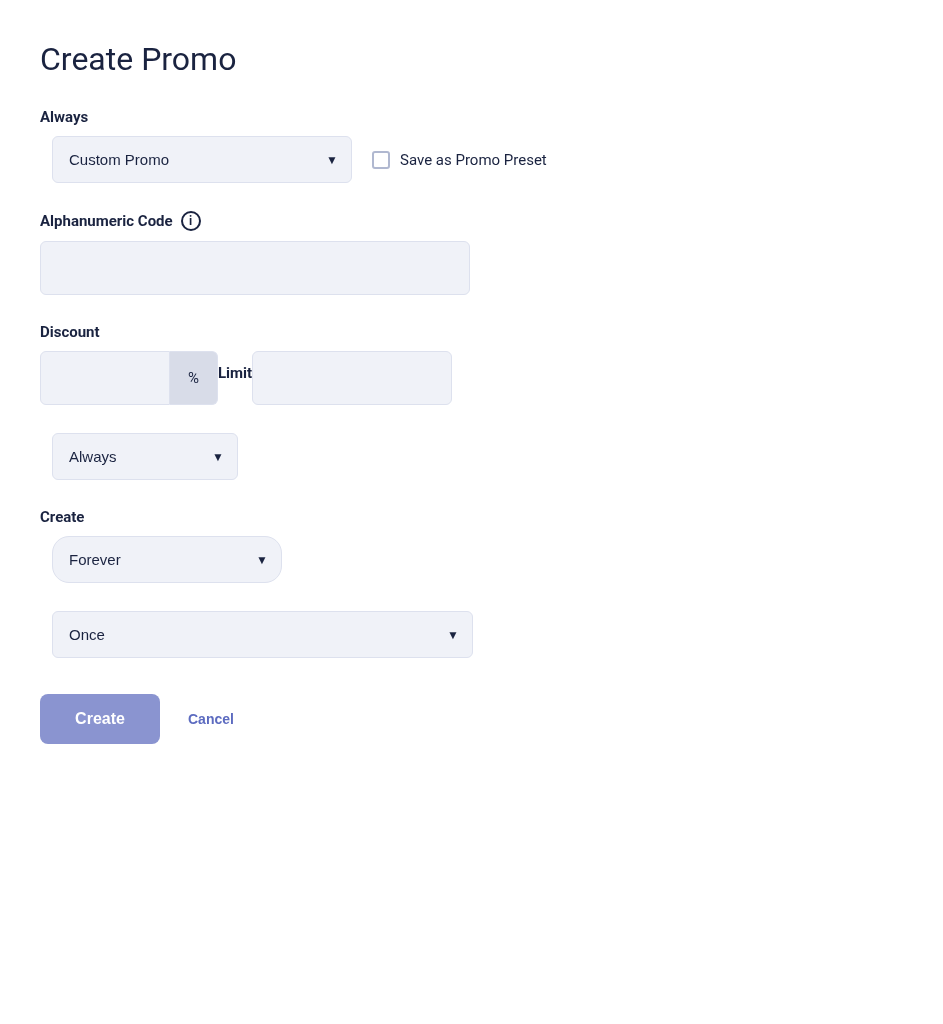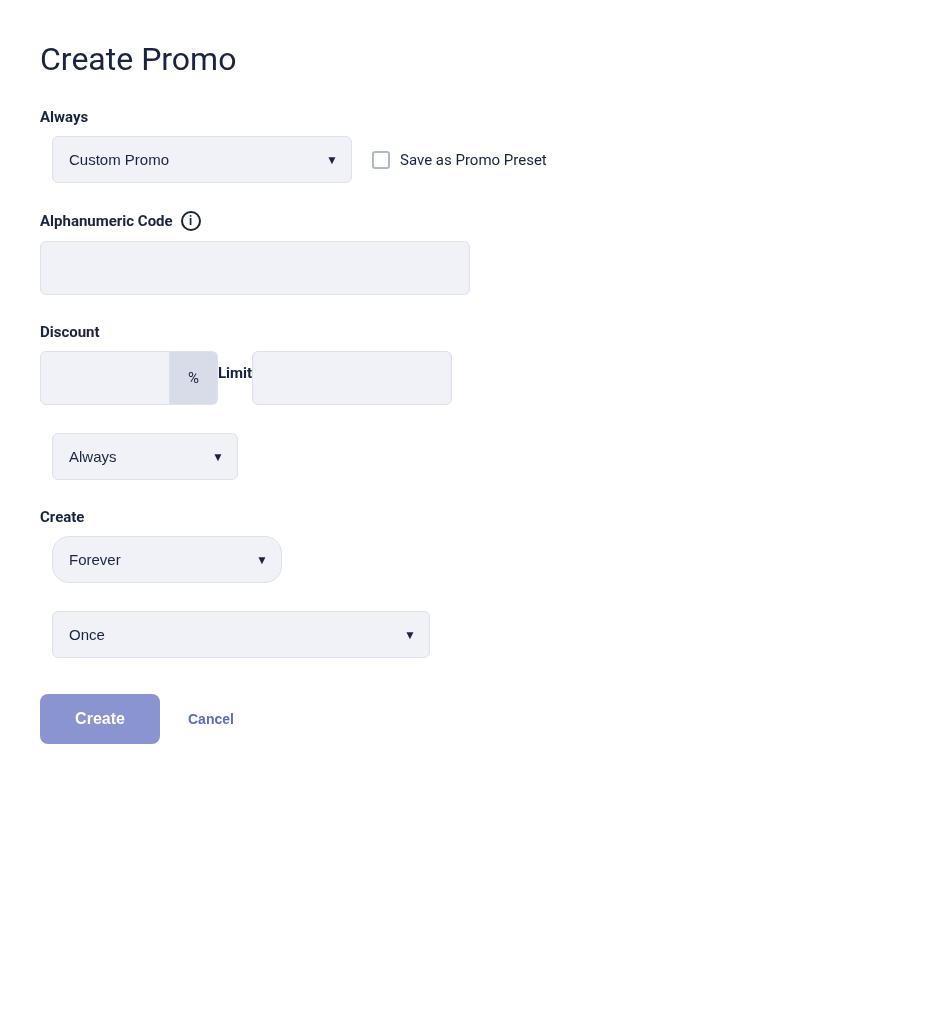--- a/index.html
+++ b/index.html
@@ -85,21 +85,21 @@
     .select-field.available-select {
       width: 186px;
     }
 
     .select-field.until-select {
       width: 230px;
       border-radius: 17px;
     }
 
     .select-field.discount-applied-select {
-      width: 378px;
+      width: 421px;
     }
 
     .select-arrow {
       position: absolute;
       right: 14px;
       top: 50%;
       transform: translateY(-50%);
       pointer-events: none;
       color: #1a2340;
       font-size: 12px;

